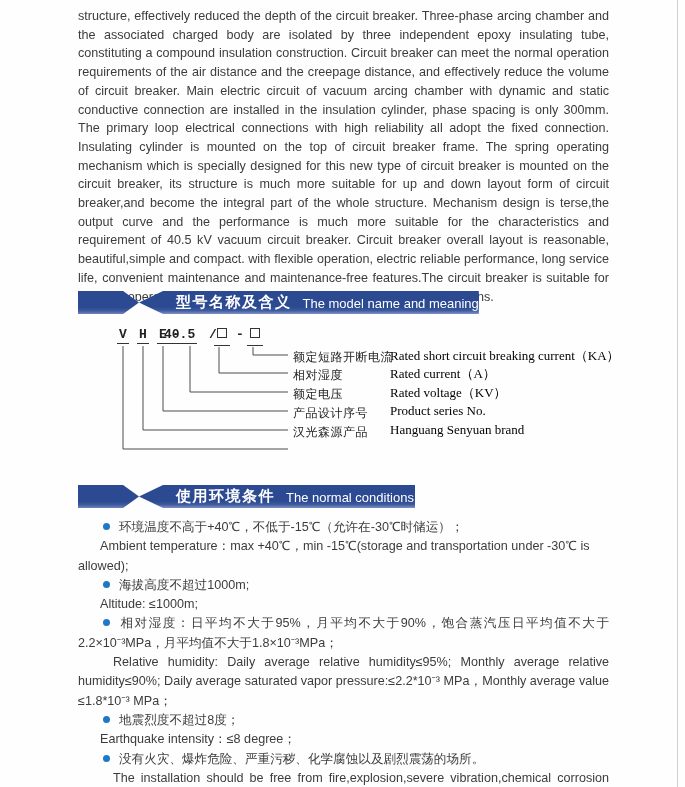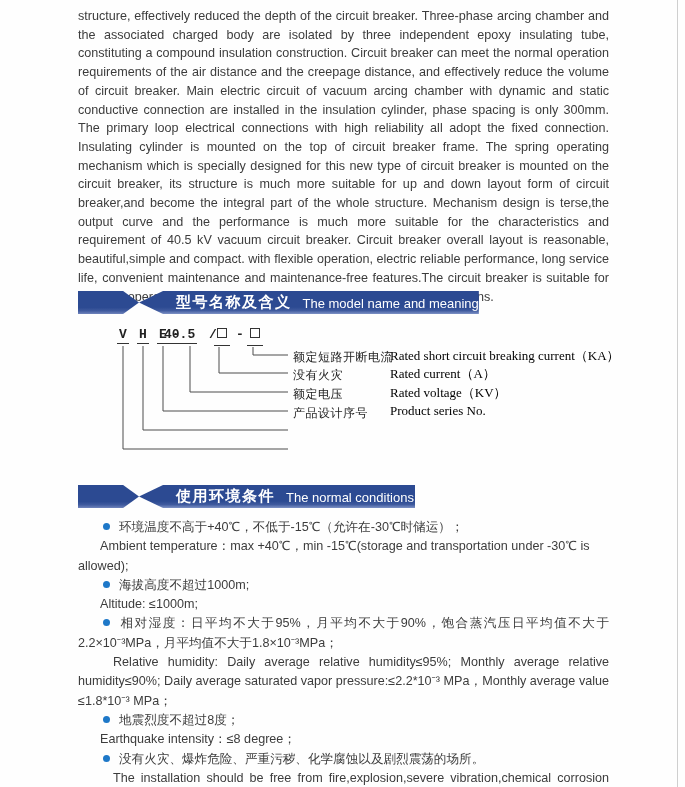--- a/index.html
+++ b/index.html
@@ -95,30 +95,34 @@
     <polyline points="112,18 112,64 210,64"></polyline>
     <polyline points="141,19 141,45 210,45"></polyline>
     <polyline points="175,19 175,27 210,27"></polyline>
   </svg>
 
   <div class="drow" style="top:19px">
     <span class="zh">额定短路开断电流</span>
     <span class="en">Rated short circuit breaking current（KA）</span>
   </div>
   <div class="drow" style="top:37px">
-    <span class="zh">没有火灾</span>
+    <span class="zh">相对湿度</span>
     <span class="en">Rated current（A）</span>
   </div>
   <div class="drow" style="top:56px">
     <span class="zh">额定电压</span>
     <span class="en">Rated voltage（KV）</span>
   </div>
   <div class="drow" style="top:75px">
     <span class="zh">产品设计序号</span>
     <span class="en">Product series No.</span>
+  </div>
+  <div class="drow" style="top:94px">
+    <span class="zh">汉光森源产品</span>
+    <span class="en">Hanguang Senyuan brand</span>
   </div>
 </div>
 
 <div class="banner banner-cond">
   <div class="banner-arrow"></div>
   <div class="banner-bar">
     <span class="bt-zh">使用环境条件</span>
     <span class="bt-en">The normal conditions</span>
   </div>
 </div>

